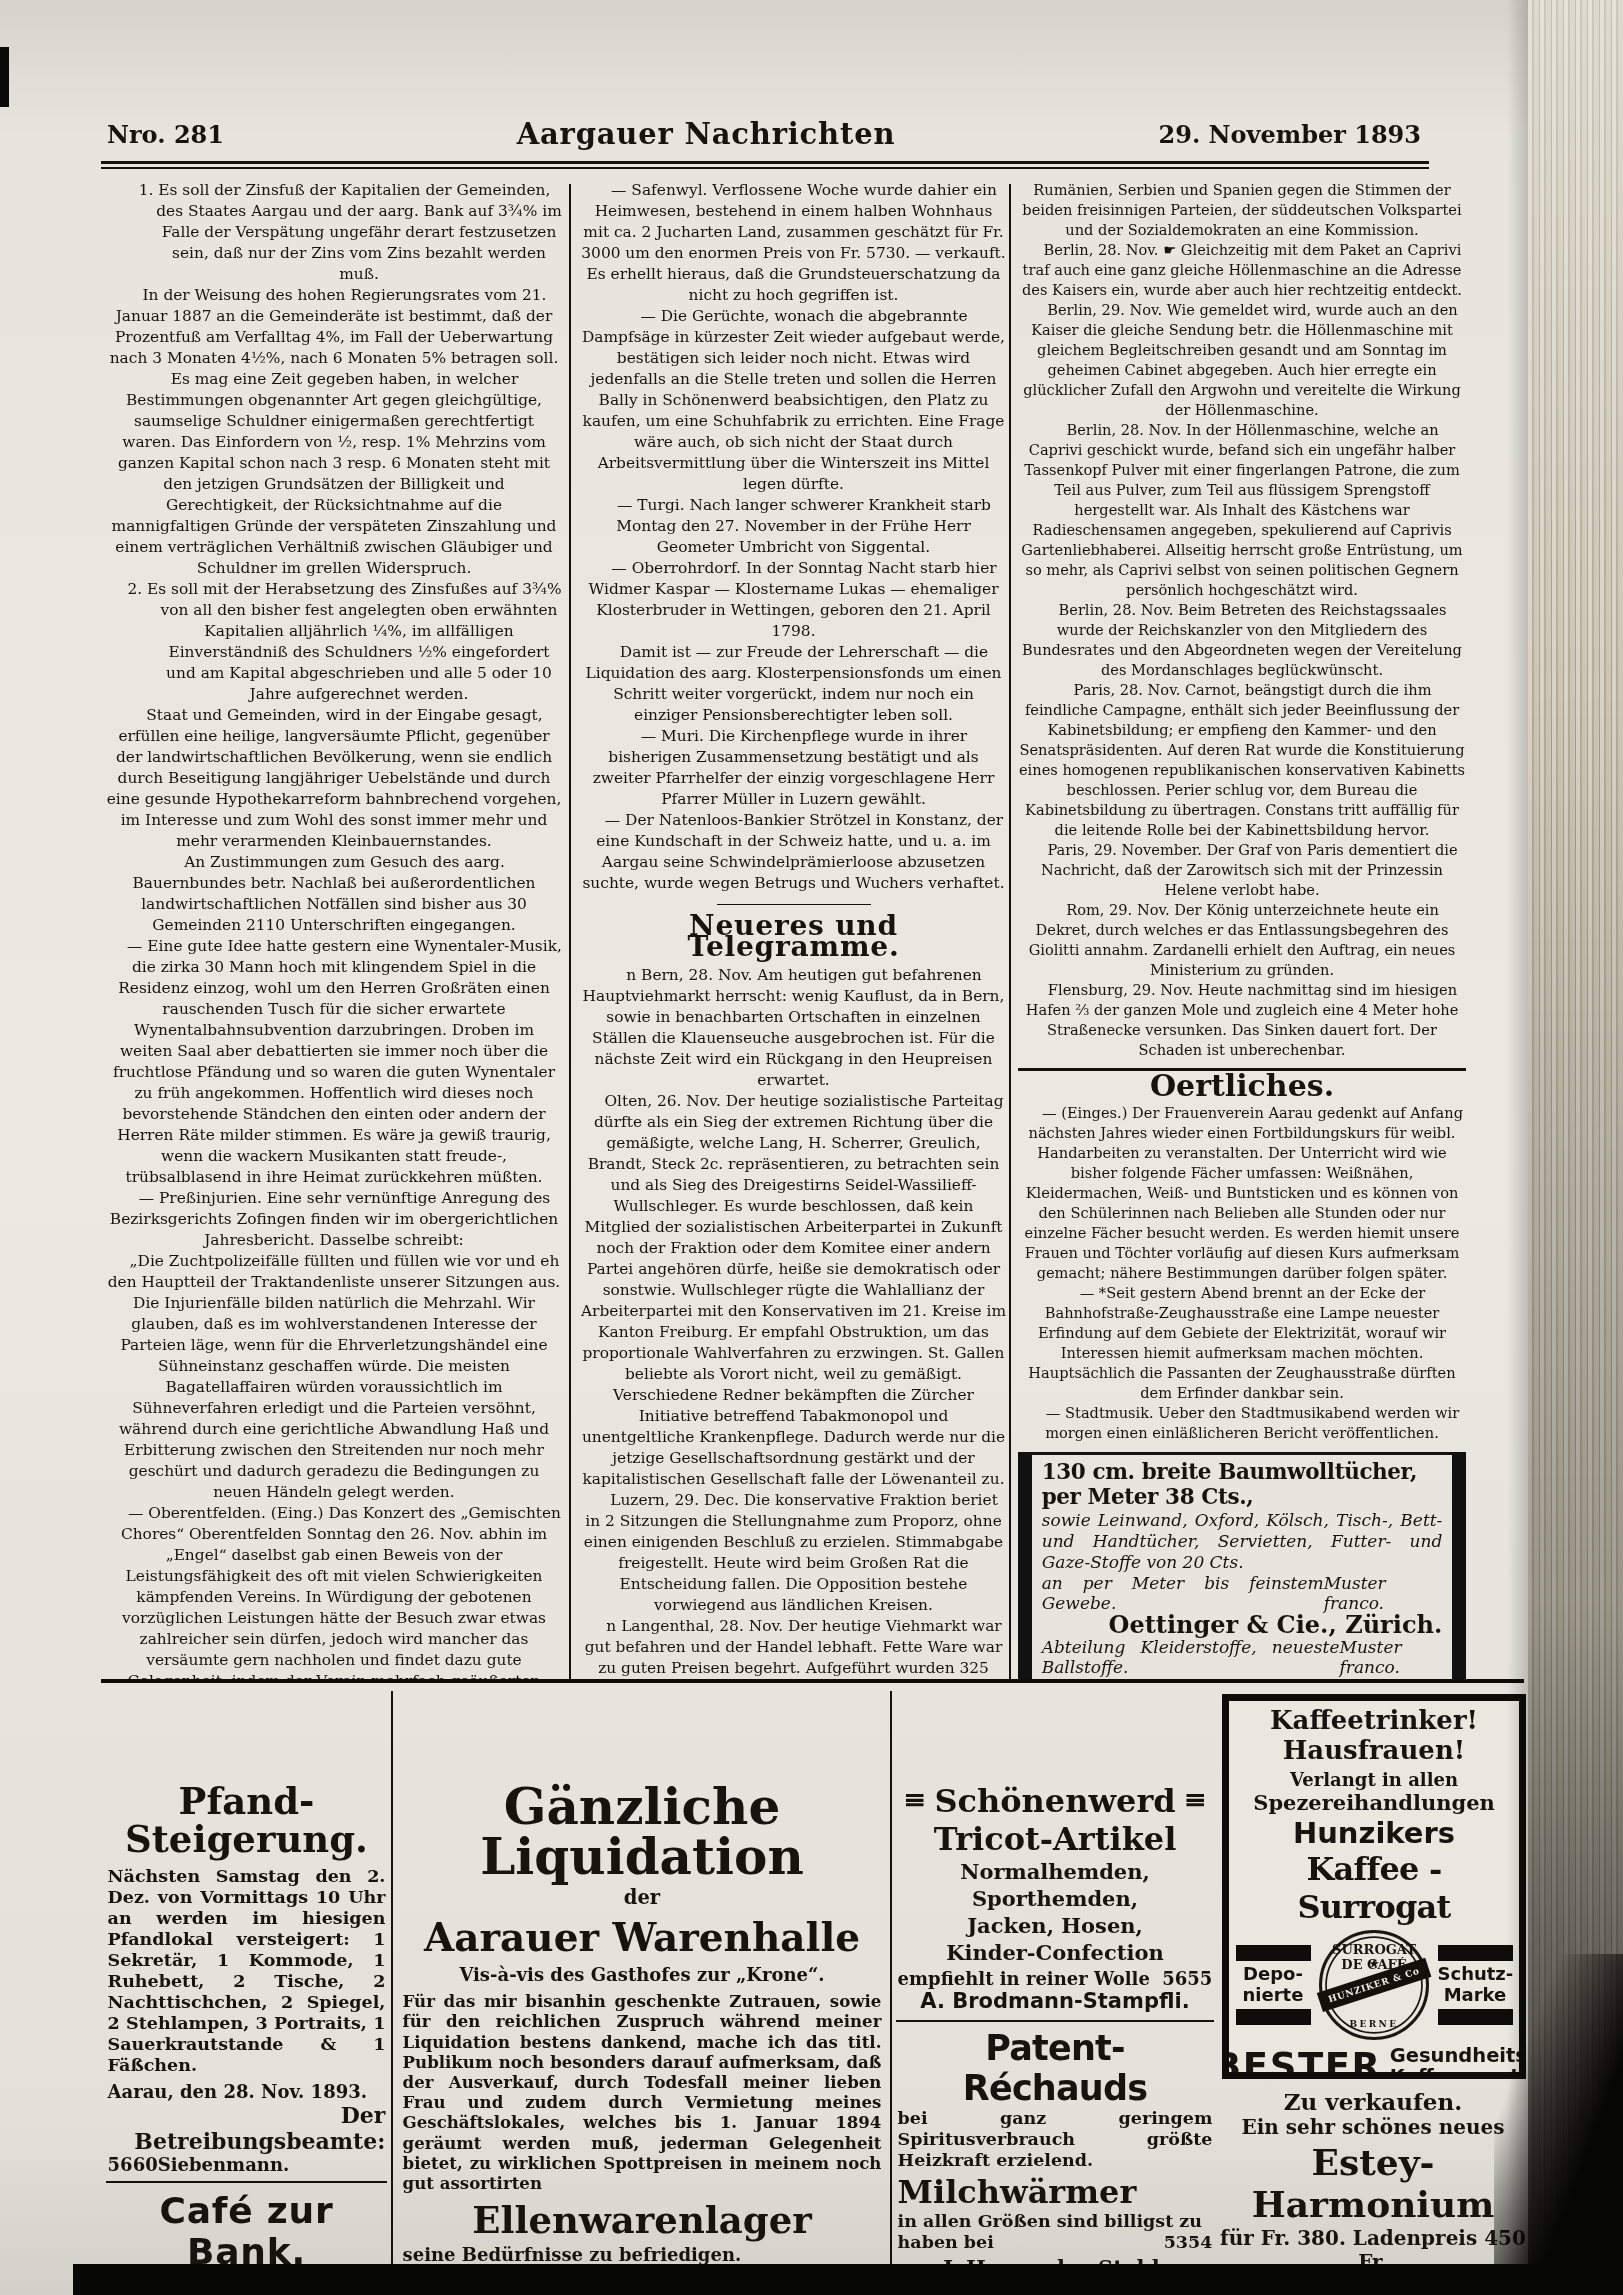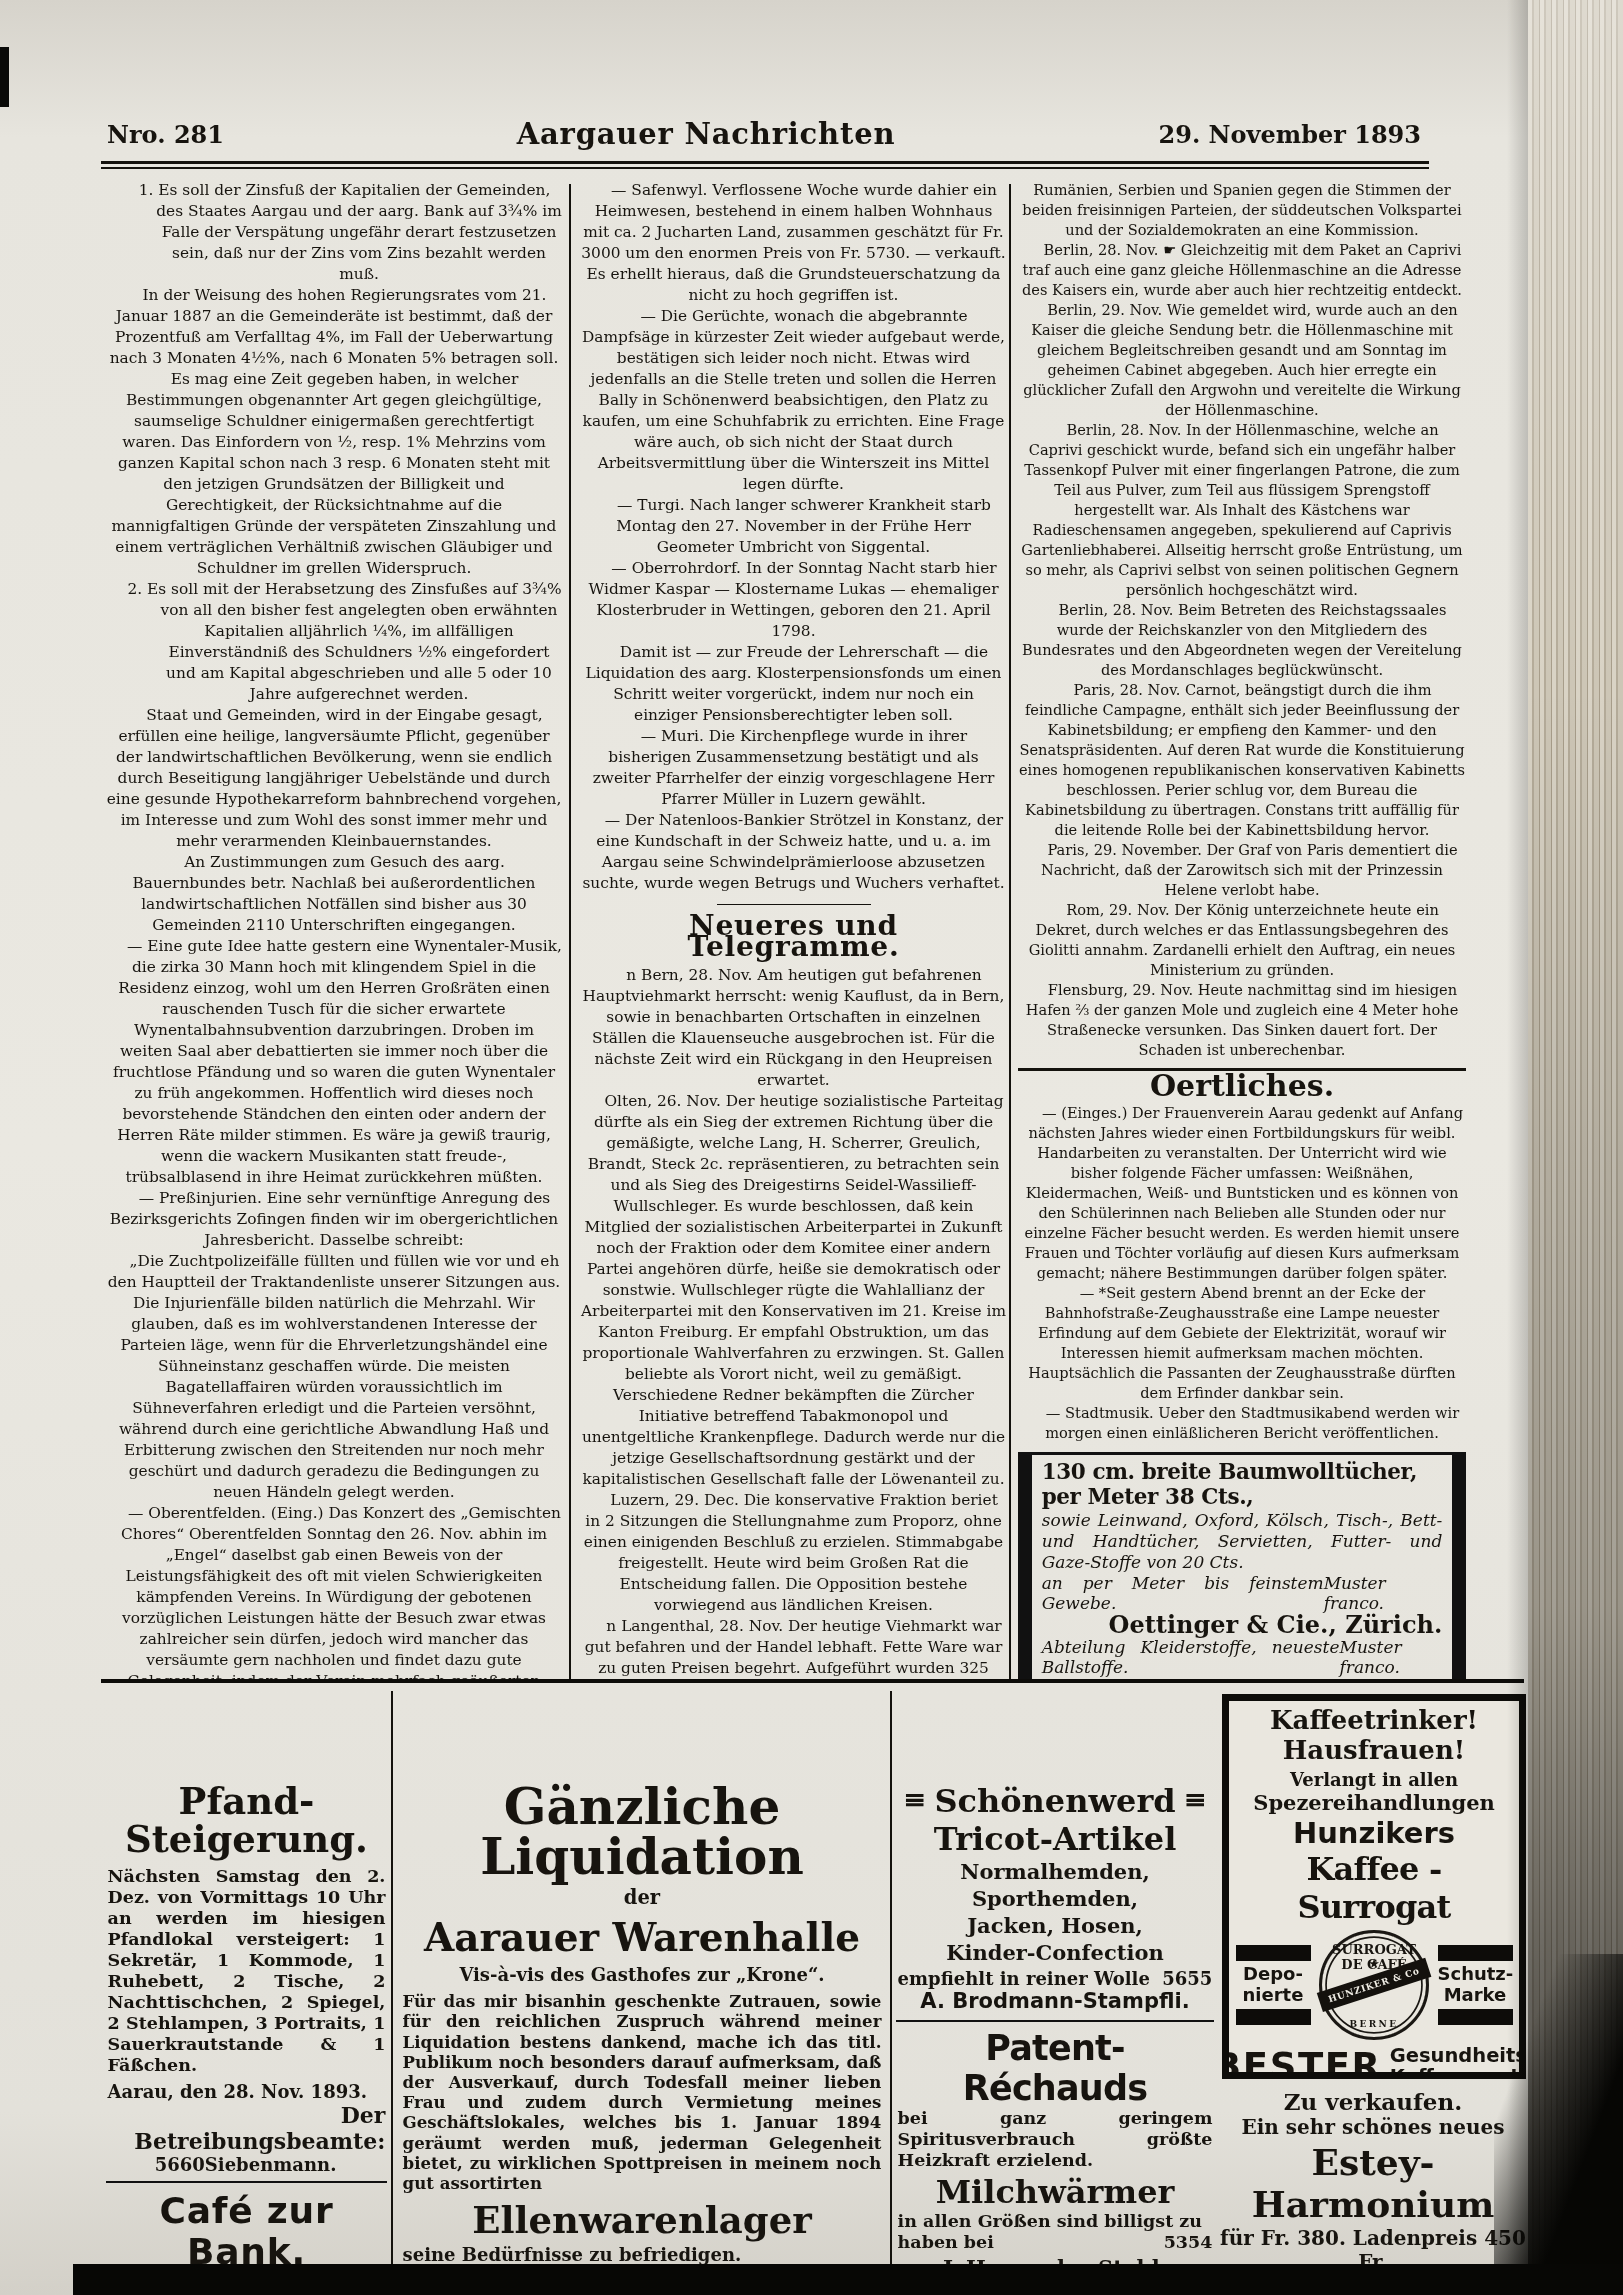--- a/index.html
+++ b/index.html
@@ -55,21 +55,21 @@
   #adC{left:401px;width:482px;}
   #adR{left:896px;width:318px;}
   .ad-vr{position:absolute;top:1691px;width:1.6px;height:591px;background:#14120d;}
   #avr1{left:391px;} #avr2{left:890px;}
   .ad{border-top:2.4px solid #111;padding:6.5px 1.6px;}
   .ad:first-child{border-top:none;padding-top:1.6px;}
   .pf-title{font-size:37px;font-weight:bold;text-align:center;line-height:1.05;}
   .pf-body{font-size:17.5px;font-weight:bold;text-align:justify;line-height:1.2;margin-top:6.5px;}
   .pf-place{font-size:18px;font-weight:bold;margin-top:4.9px;}
   .pf-off{font-size:22px;font-weight:bold;text-align:right;}
-  .numname{display:flex;justify-content:flex-end;font-size:18px;font-weight:bold;align-items:baseline;}
+  .numname{display:flex;justify-content:flex-start;font-size:18px;font-weight:bold;align-items:baseline;}
   .sans{font-family:"DejaVu Sans",sans-serif;}
   .cafe-title{font-size:36px;font-weight:bold;text-align:center;letter-spacing:0.8px;}
   .cafe-l1{font-size:19.5px;font-weight:bold;text-align:center;margin-top:4.9px;}
   .cafe-l2{font-size:29px;font-weight:bold;text-align:center;margin-top:3.2px;}
   .cafe-name{font-size:18.7px;font-weight:bold;text-align:right;margin-top:3.2px;padding-right:6.5px;}
   .speck-l{font-size:23px;font-weight:bold;text-align:center;line-height:1.25;}
 
   .liq-title{font-size:50px;font-weight:bold;text-align:center;line-height:1;}
   .liq-der{font-size:19.5px;font-weight:bold;text-align:center;margin-top:4.9px;}
   .liq-store{font-size:39px;font-weight:bold;text-align:center;margin-top:4.9px;}
@@ -87,21 +87,21 @@
   .maggi-prod{font-family:"DejaVu Sans",sans-serif;}
 
   .schoen-title{display:flex;align-items:center;justify-content:center;gap:8px;font-size:32px;font-weight:bold;}
   .tbar{font-size:28px;line-height:0.6;}
   .schoen-sub{font-size:32px;font-weight:bold;text-align:center;}
   .schoen-l{font-size:21px;font-weight:bold;text-align:center;line-height:1.3;}
   .schoen-rec{display:flex;justify-content:space-between;font-size:18px;font-weight:bold;margin-top:1.6px;}
   .schoen-name{font-size:21px;font-weight:bold;text-align:center;}
   .rech-title{font-size:35px;font-weight:bold;text-align:center;letter-spacing:-0.8px;}
   .rech-sub{font-size:17.5px;font-weight:bold;text-align:justify;line-height:1.2;}
-  .rech-prod{font-size:32px;font-weight:bold;text-align:center;margin-top:1.6px;}
+  .rech-prod{font-size:32px;font-weight:bold;margin-top:1.6px;}
   .rech-txt{font-size:17.5px;font-weight:bold;line-height:1.2;}
   .rech-name{font-size:21px;font-weight:bold;text-align:center;margin-top:1.6px;}
   .rech-former{font-size:17px;font-weight:bold;text-align:center;}
 
   .hz-box{position:absolute;left:1222px;top:1694px;width:304px;height:385px;border:7.3px solid #0d0c09;
     background:#eae7df;overflow:hidden;text-align:center;padding-top:4.9px;box-sizing:border-box;}
   .hz-l1{font-size:26px;font-weight:bold;line-height:1.15;}
   .hz-l3{font-size:18px;font-weight:bold;margin-top:3.2px;}
   .hz-l4{font-size:21px;font-weight:bold;}
   .hz-brand{font-family:"DejaVu Sans",sans-serif;font-size:29px;font-weight:bold;margin-top:1.6px;}

